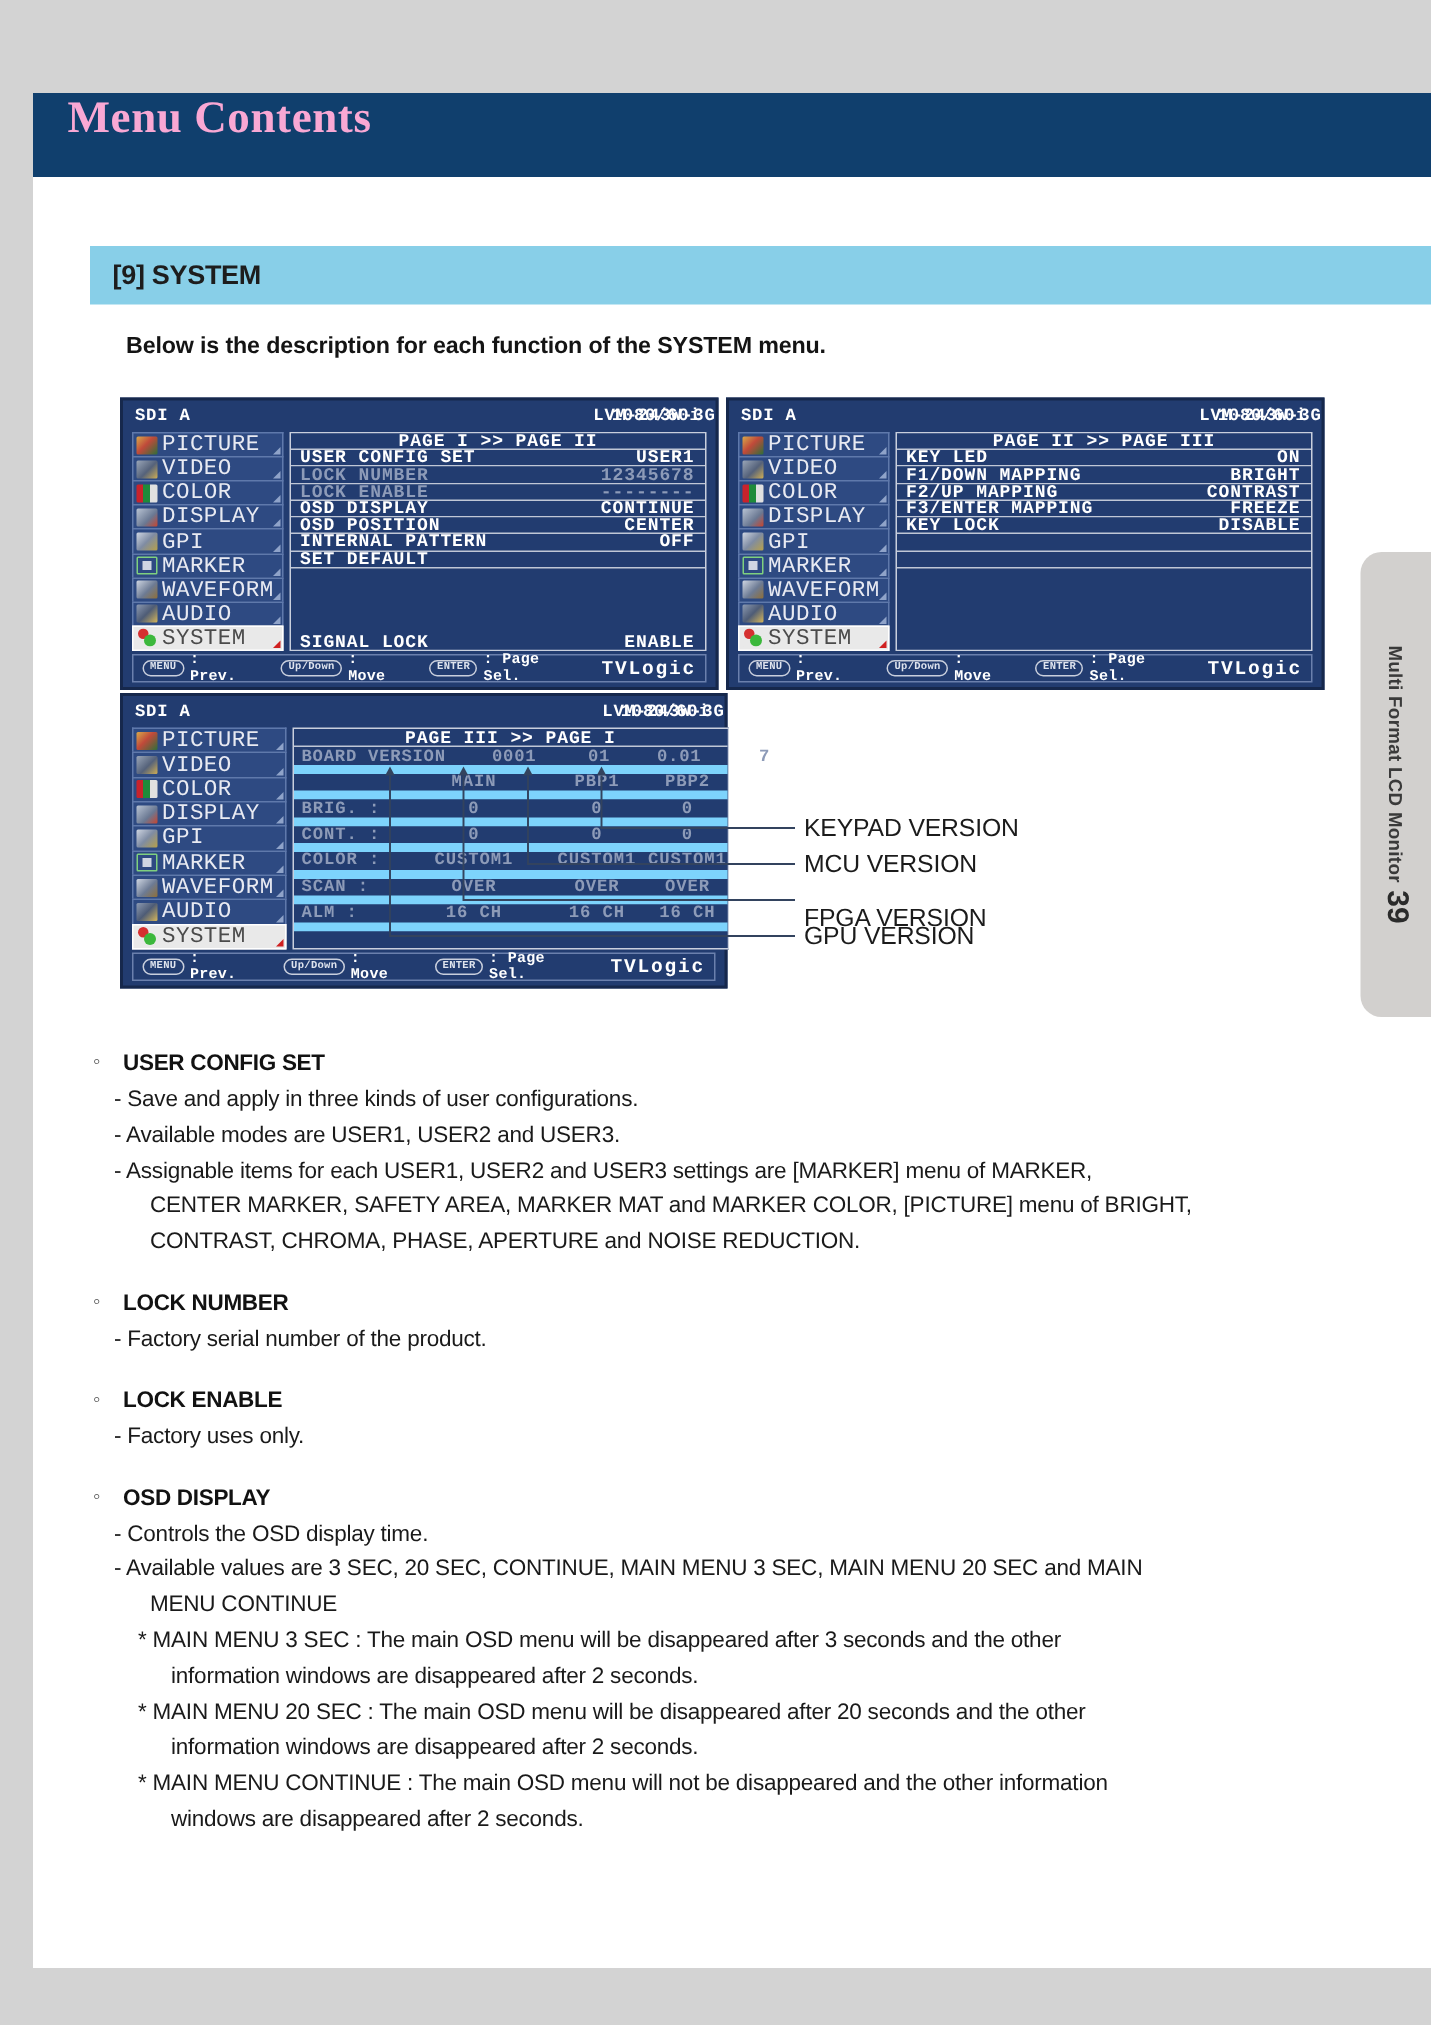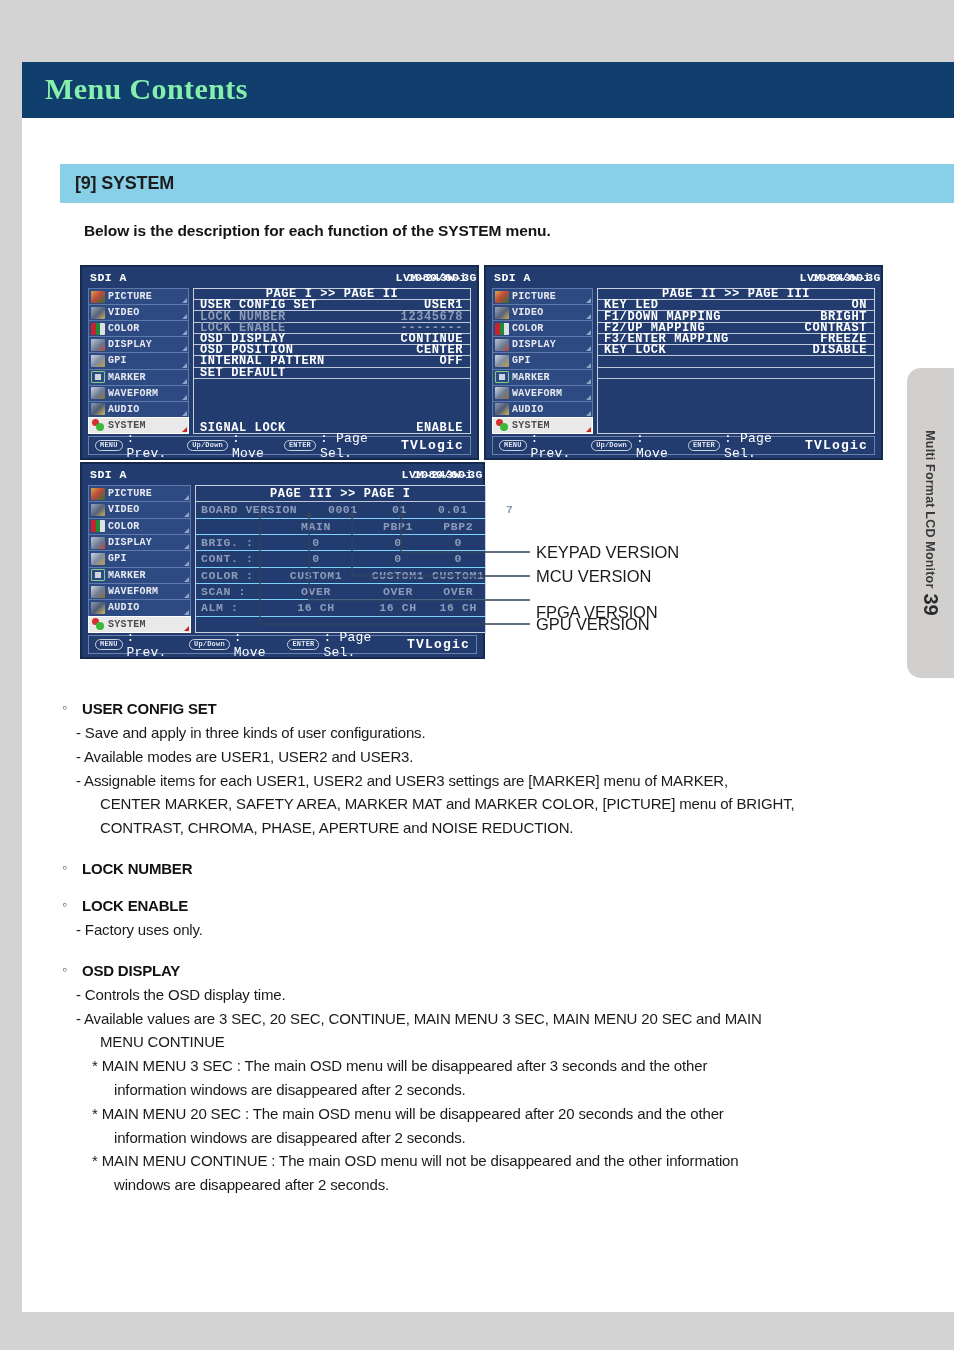--- a/index.html
+++ b/index.html
@@ -13,23 +13,23 @@
   
   .edge-top{position:absolute;left:0;top:0;width:954px;height:62px;background:#d3d3d3;}
   .edge-left{position:absolute;left:0;top:0;width:22px;height:1350px;background:#d3d3d3;}
   .edge-bottom{position:absolute;left:0;top:1312px;width:954px;height:38px;background:#d3d3d3;}
 
   .title-bar{
     position:absolute;left:22px;top:62px;width:932px;height:56px;
     background:#103f6d;
   }
   .title-bar .t{
-    position:absolute;left:23px;top:10px;
+    position:absolute;left:23px;top:0;
     font-family:"Liberation Serif",serif;
-    font-size:30px;font-weight:bold;color:#86efac;letter-spacing:.4px;
+    font-size:30px;font-weight:bold;color:#f9a8d4;letter-spacing:.4px;
   }
 
   
   .side-tab{
     position:absolute;left:907px;top:368px;width:47px;height:310px;
     background:#d2d0ce;border-radius:14px 0 0 14px;
   }
   .side-tab .vert{
     position:absolute;left:0;top:0;width:310px;height:47px;
     transform-origin:0 0;transform:rotate(90deg) translateY(-47px);
@@ -78,21 +78,21 @@
     background:#2e4a82;border:1px solid #5f79ab;border-bottom:none;
     display:flex;align-items:center;
     box-sizing:border-box;
   }
   .mi:last-child{border-bottom:1px solid #5f79ab;}
   .mi .ico{
     width:14px;height:12px;margin-left:2px;flex:0 0 14px;border-radius:1px;
     position:relative;overflow:hidden;
   }
   .mi .mlbl{
-    margin-left:3px;font-size:10px;font-weight:bold;color:#e8eaf2;letter-spacing:.3px;
+    margin-left:3px;font-size:15px;font-weight:normal;color:#e8eaf2;letter-spacing:.3px;
     white-space:nowrap;
   }
   .mi .corner{
     position:absolute;right:1px;bottom:1px;width:0;height:0;
     border-left:5px solid transparent;border-bottom:5px solid #8fa3c9;
   }
   .mi.sel{background:#e9e9e9;border:1px solid #ffffff;}
   .mi.sel .mlbl{color:#4b4b4b;}
   .mi.sel .corner{border-bottom-color:#d02020;}
 
@@ -120,21 +120,21 @@
   .prow:last-child{border-bottom:none;margin-top:44px;}
   .prow.hdr{justify-content:center;}
   .prow .k{margin-left:6px;font-size:12px;font-weight:bold;color:#ffffff;letter-spacing:.6px;white-space:nowrap;}
   .prow .v{margin-left:auto;margin-right:7px;font-size:12px;font-weight:bold;color:#ffffff;letter-spacing:.6px;white-space:nowrap;}
   .prow.hdr .k{margin:0 auto;}
   .prow.dim .k,.prow.dim .v{color:#8d9bb8;}
 
   
   .vrow{
     flex:1 1 0;min-height:0;position:relative;
-    border-bottom:1px solid #7dd3fc;background:#223c70;
+    border-bottom:6px solid #7dd3fc;background:#223c70;
     display:flex;align-items:center;box-sizing:border-box;
     font-size:11.5px;font-weight:bold;color:#8d9bb8;letter-spacing:.6px;
   }
   .vrow:last-child{border-bottom:none;}
   .vrow .c0{width:72px;flex:0 0 72px;padding-left:5px;box-sizing:border-box;white-space:nowrap;}
   .vrow .c1{width:96px;flex:0 0 96px;text-align:center;}
   .vrow .c2{width:68px;flex:0 0 68px;text-align:center;}
   .vrow .c3{flex:1 1 auto;text-align:center;}
   .vrow.bv{letter-spacing:.5px;}
   .vrow.bv .bvlabel{padding-left:5px;white-space:nowrap;}
@@ -146,21 +146,21 @@
   .osd-foot{
     position:absolute;left:6px;right:6px;bottom:3px;height:19px;
     border:1px solid #6b80ad;box-sizing:border-box;
     background:#223c70;display:flex;align-items:center;
   }
   .hint{display:flex;align-items:center;margin-left:6px;}
   .hint .key{
     border:1px solid #c9cfdd;border-radius:7px;color:#dfe4ee;
     font-size:7px;font-weight:bold;padding:1px 4px;line-height:1;letter-spacing:.2px;
   }
-  .hint .ht{font-size:13px;font-weight:normal;color:#ffffff;margin-left:4px;margin-right:14px;letter-spacing:.2px;}
+  .hint .ht{font-size:10px;font-weight:bold;color:#ffffff;margin-left:4px;margin-right:14px;letter-spacing:.2px;}
   .brand{
     margin-left:auto;margin-right:6px;font-size:13px;font-weight:bold;color:#ffffff;letter-spacing:1.2px;
   }
 
   
   .callouts{position:absolute;left:0;top:0;width:954px;height:1350px;pointer-events:none;}
   .co-label{
     position:absolute;font-family:"Liberation Sans",sans-serif;
     font-size:16.5px;color:#1b1b1b;white-space:nowrap;letter-spacing:-.1px;
   }
@@ -565,20 +565,21 @@
     <div class="blk">
       <div class="h">USER CONFIG SET</div>
       <p class="i1">- Save and apply in three kinds of user configurations.</p>
       <p class="i1">- Available modes are USER1, USER2 and USER3.</p>
       <p class="i1">- Assignable items for each USER1, USER2 and USER3 settings are  [MARKER] menu of MARKER,</p>
       <p class="i2">CENTER MARKER, SAFETY AREA, MARKER MAT and MARKER COLOR, [PICTURE] menu of BRIGHT,</p>
       <p class="i2">CONTRAST,  CHROMA, PHASE, APERTURE and NOISE REDUCTION.</p>
     </div>
     <div class="blk">
       <div class="h">LOCK NUMBER</div>
+      <p class="i1">- Factory serial number of the product.</p>
     </div>
     <div class="blk">
       <div class="h">LOCK ENABLE</div>
       <p class="i1">- Factory uses only.</p>
     </div>
     <div class="blk">
       <div class="h">OSD DISPLAY</div>
       <p class="i1">- Controls the OSD display time.</p>
       <p class="i1">- Available values are 3 SEC, 20 SEC, CONTINUE, MAIN MENU 3 SEC, MAIN MENU 20 SEC and MAIN</p>
       <p class="i2">MENU CONTINUE</p>

